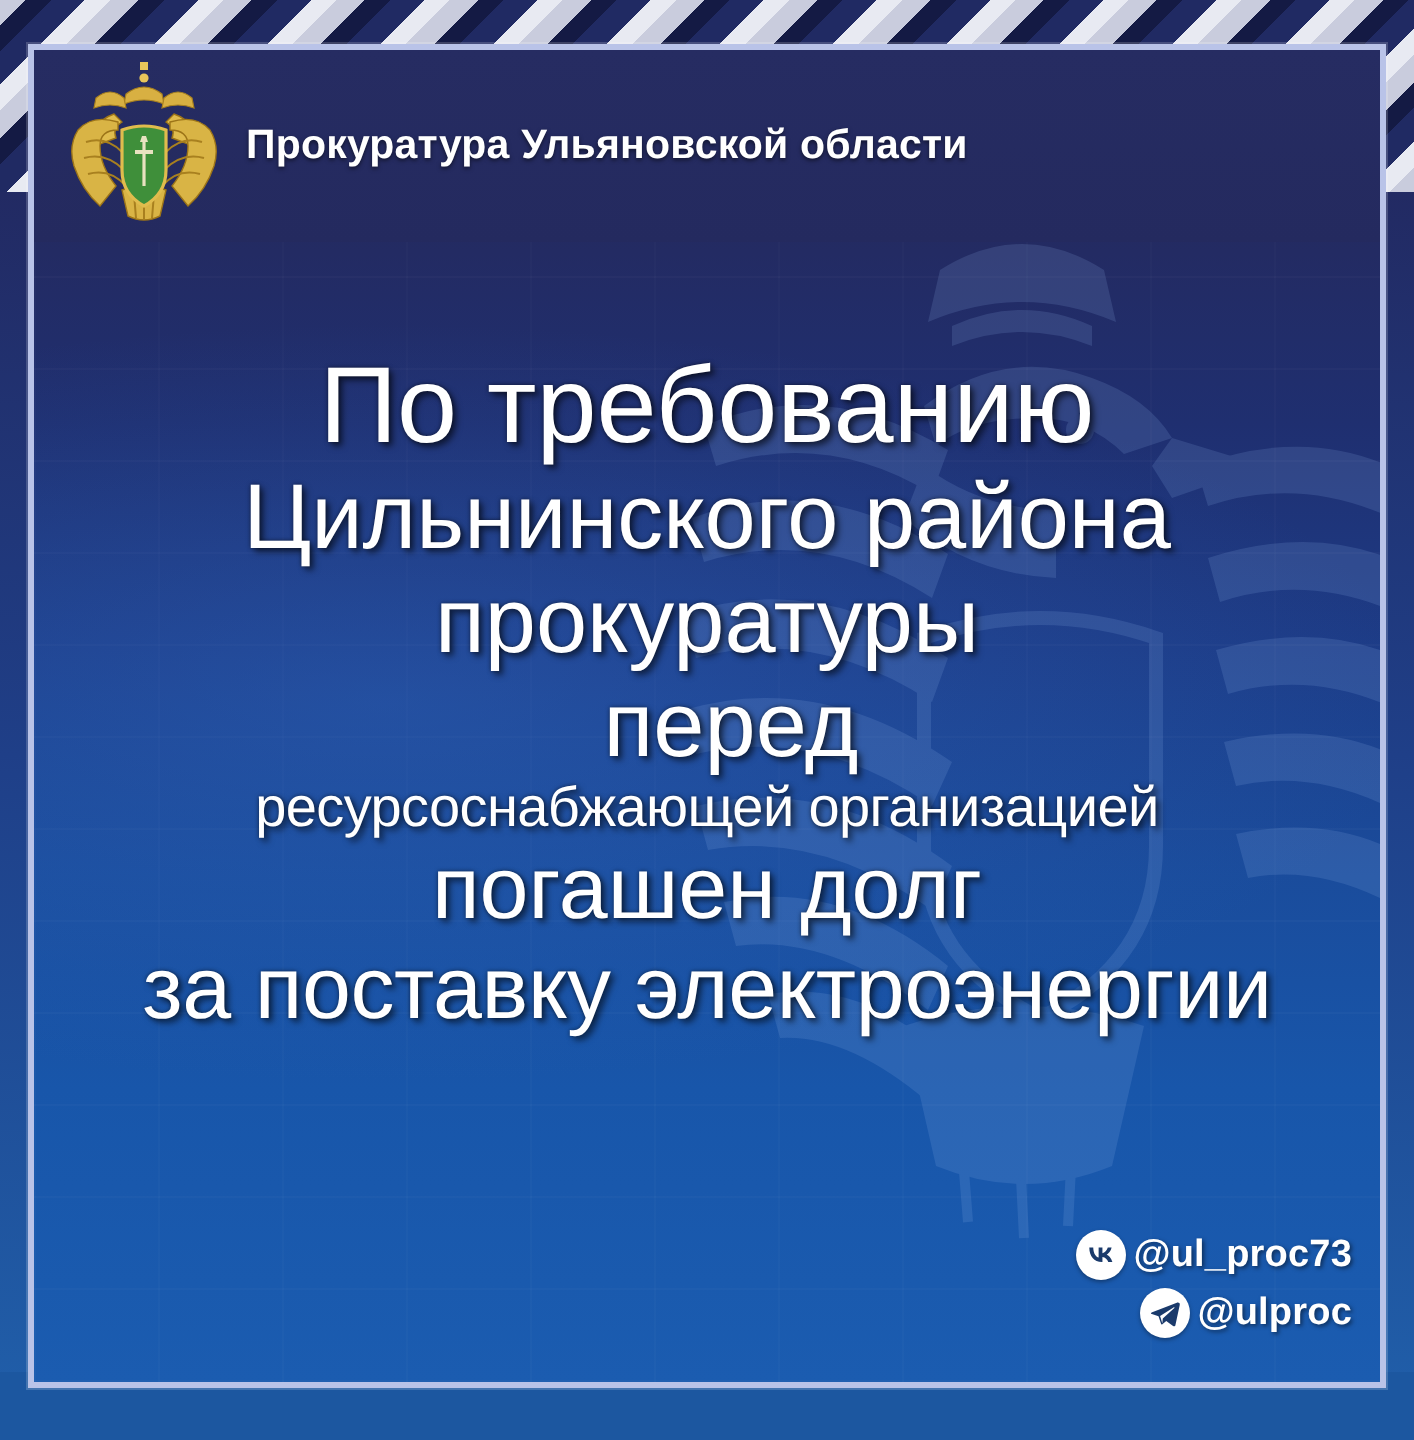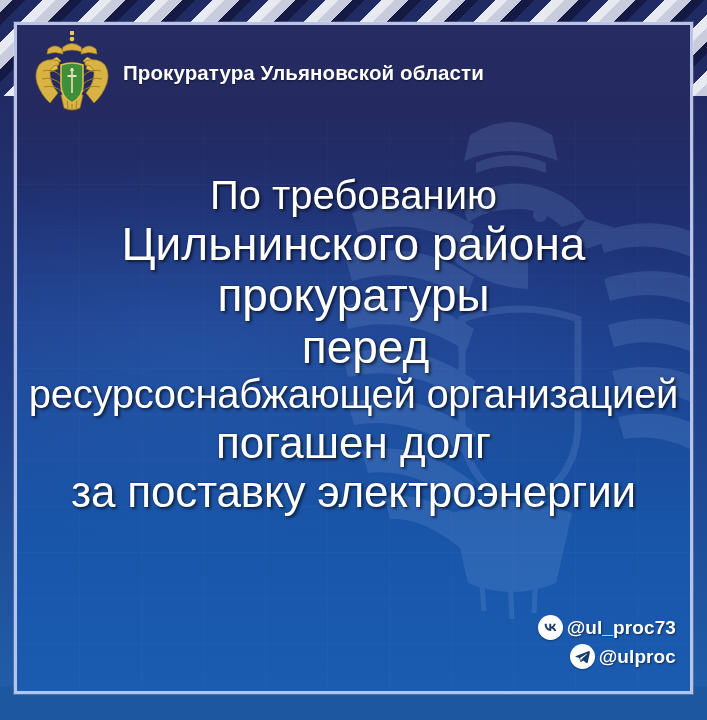--- a/index.html
+++ b/index.html
@@ -134,26 +134,26 @@
     z-index: 4;
     text-align: center;
     color: #ffffff;
     text-shadow: 2px 2px 3px rgba(0,0,0,.55), 0 0 2px rgba(0,0,0,.5);
   }
   #headline .hl {
     display: block;
     line-height: 1.04;
     white-space: nowrap;
   }
-  .hl.l1 { font-size: 40px; font-weight: 400; margin-bottom: 4px; }
+  .hl.l1 { font-size: 54px; font-weight: 400; margin-bottom: 4px; }
   .hl.l2 { font-size: 46px; font-weight: 400; margin-bottom: 4px; }
   .hl.l3 { font-size: 46px; font-weight: 400; margin-bottom: 4px; }
   .hl.l4 { font-size: 46px; font-weight: 400; margin-bottom: 2px; padding-left: 24px; }
   .hl.l5 {
-    font-size: 40px; font-weight: 400;
+    font-size: 28px; font-weight: 400;
     transform: scaleX(1.0);
     letter-spacing: -0.3px;
     margin-bottom: 4px;
   }
   .hl.l6 { font-size: 44px; font-weight: 400; margin-bottom: 4px; }
   .hl.l7 { font-size: 44px; font-weight: 400; letter-spacing: -0.2px; }
 
   
   #socials {
     position: absolute;

